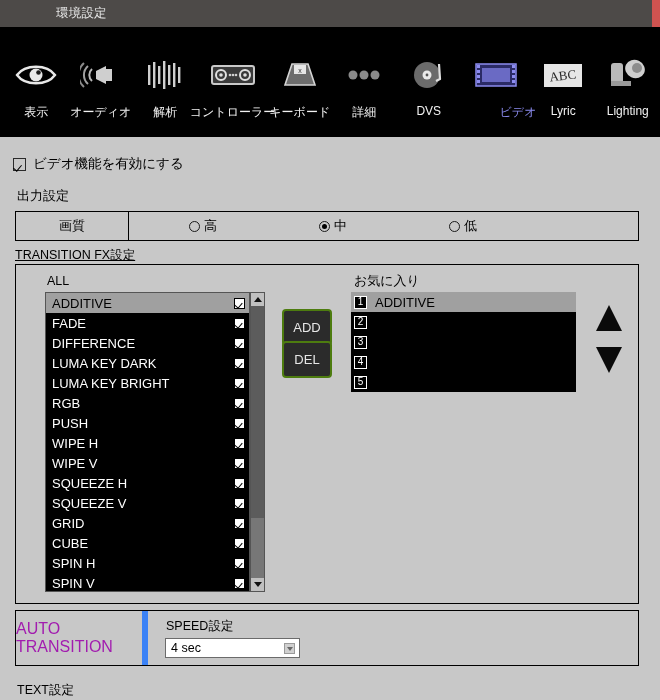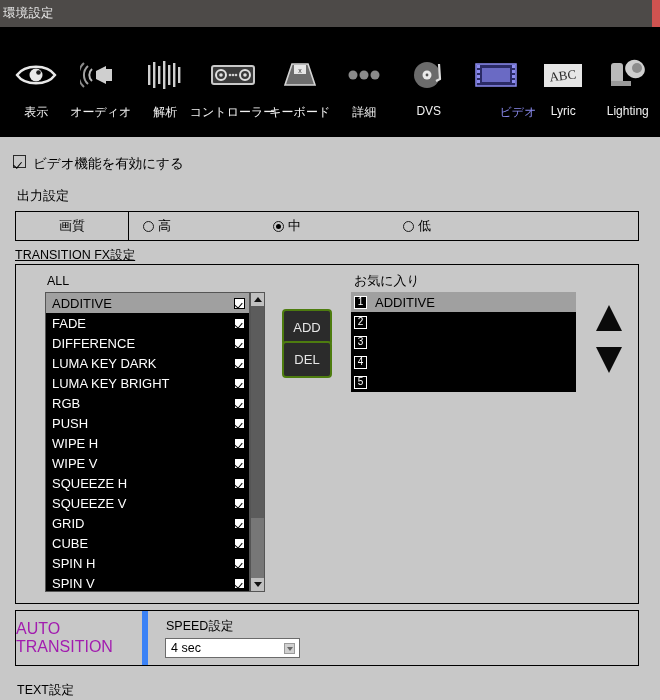--- a/index.html
+++ b/index.html
@@ -18,22 +18,23 @@
   
   .titlebar {
     position: absolute; left: 0; top: 0;
     width: 660px; height: 27px;
     background: #4d4a48;
     color: #e9e9e9;
     font-size: 12.5px;
     display: flex; align-items: center;
   }
   .titlebar .title-text {
-    padding-left: 3px;
+    padding-left: 14px;
     letter-spacing: 0.2px;
+    margin-left: 42px;
   }
   .close-btn {
     position: absolute;
     right: 0; top: 0;
     width: 8px; height: 27px;
     background: #cf5350;
   }
 
   
   .toolbar {
@@ -71,21 +72,21 @@
 
   
   .body {
     position: absolute; left: 0; top: 137px;
     width: 660px; height: 563px;
     background: #c8c8c8;
   }
 
   .enable-row {
     position: absolute; left: 13px; top: 18px;
-    display: flex; 
+    display: flex; align-items: center;
     font-size: 13.5px; color: #000;
     cursor: pointer;
   }
   .chk {
     width: 11px; height: 11px;
     border: 1px solid #2a2a2a;
     background: #c8c8c8;
     margin-right: 7px;
     position: relative;
     display: inline-block;
@@ -110,20 +111,21 @@
 
   
   .quality-table {
     position: absolute;
     left: 15px; top: 74px;
     width: 624px; height: 30px;
     border: 1px solid #000;
     box-sizing: border-box;
     display: flex;
     background: #c8c8c8;
+    gap: 46px;
   }
   .q-head {
     width: 112px;
     border-right: 1px solid #000;
     display: flex; align-items: center; justify-content: center;
     font-size: 13px; color: #000;
   }
   .q-opts {
     flex: 1;
     display: flex; align-items: center;

